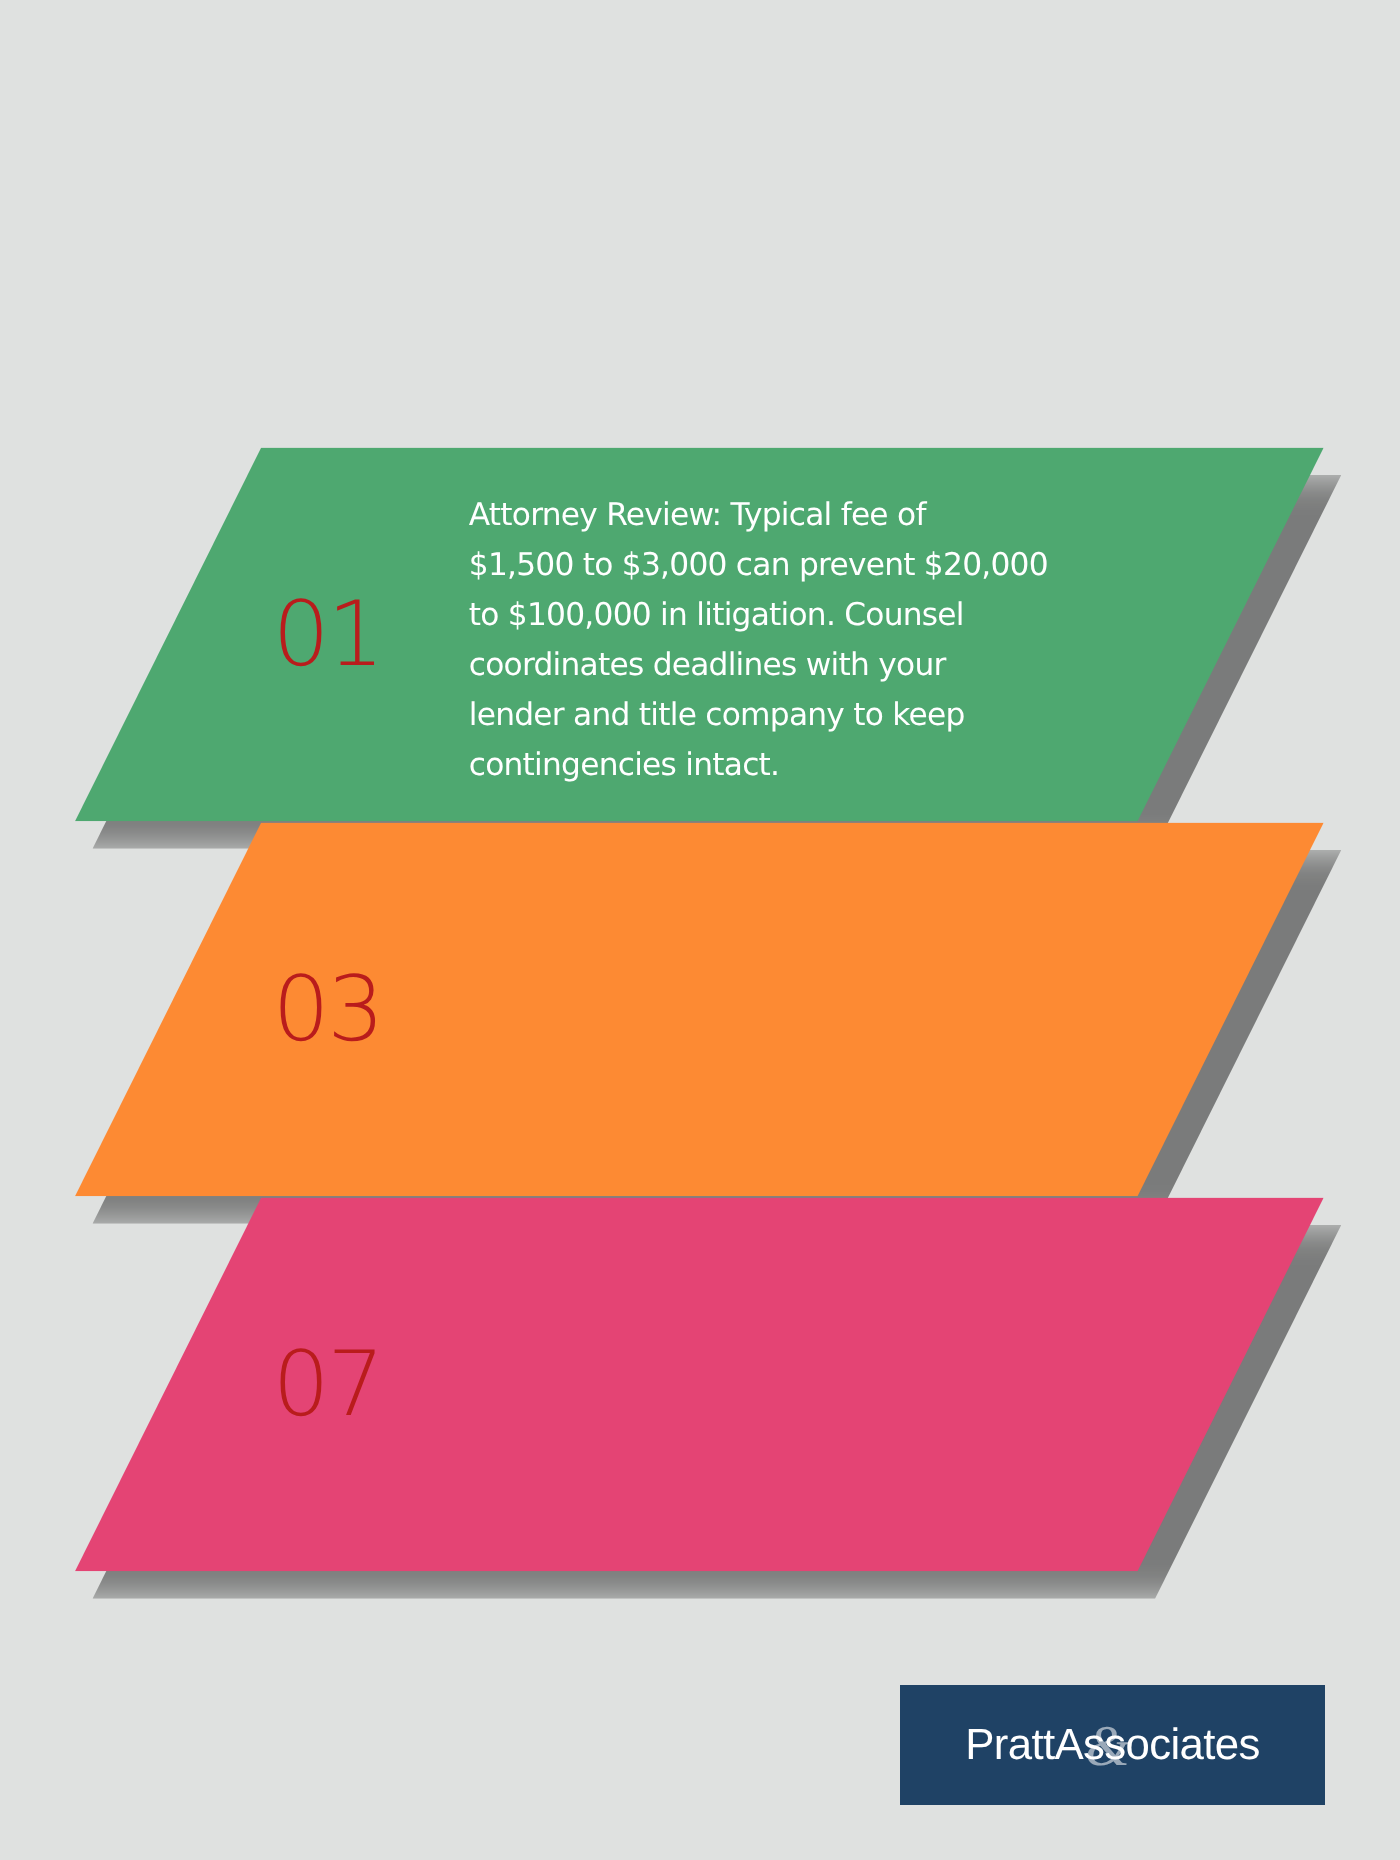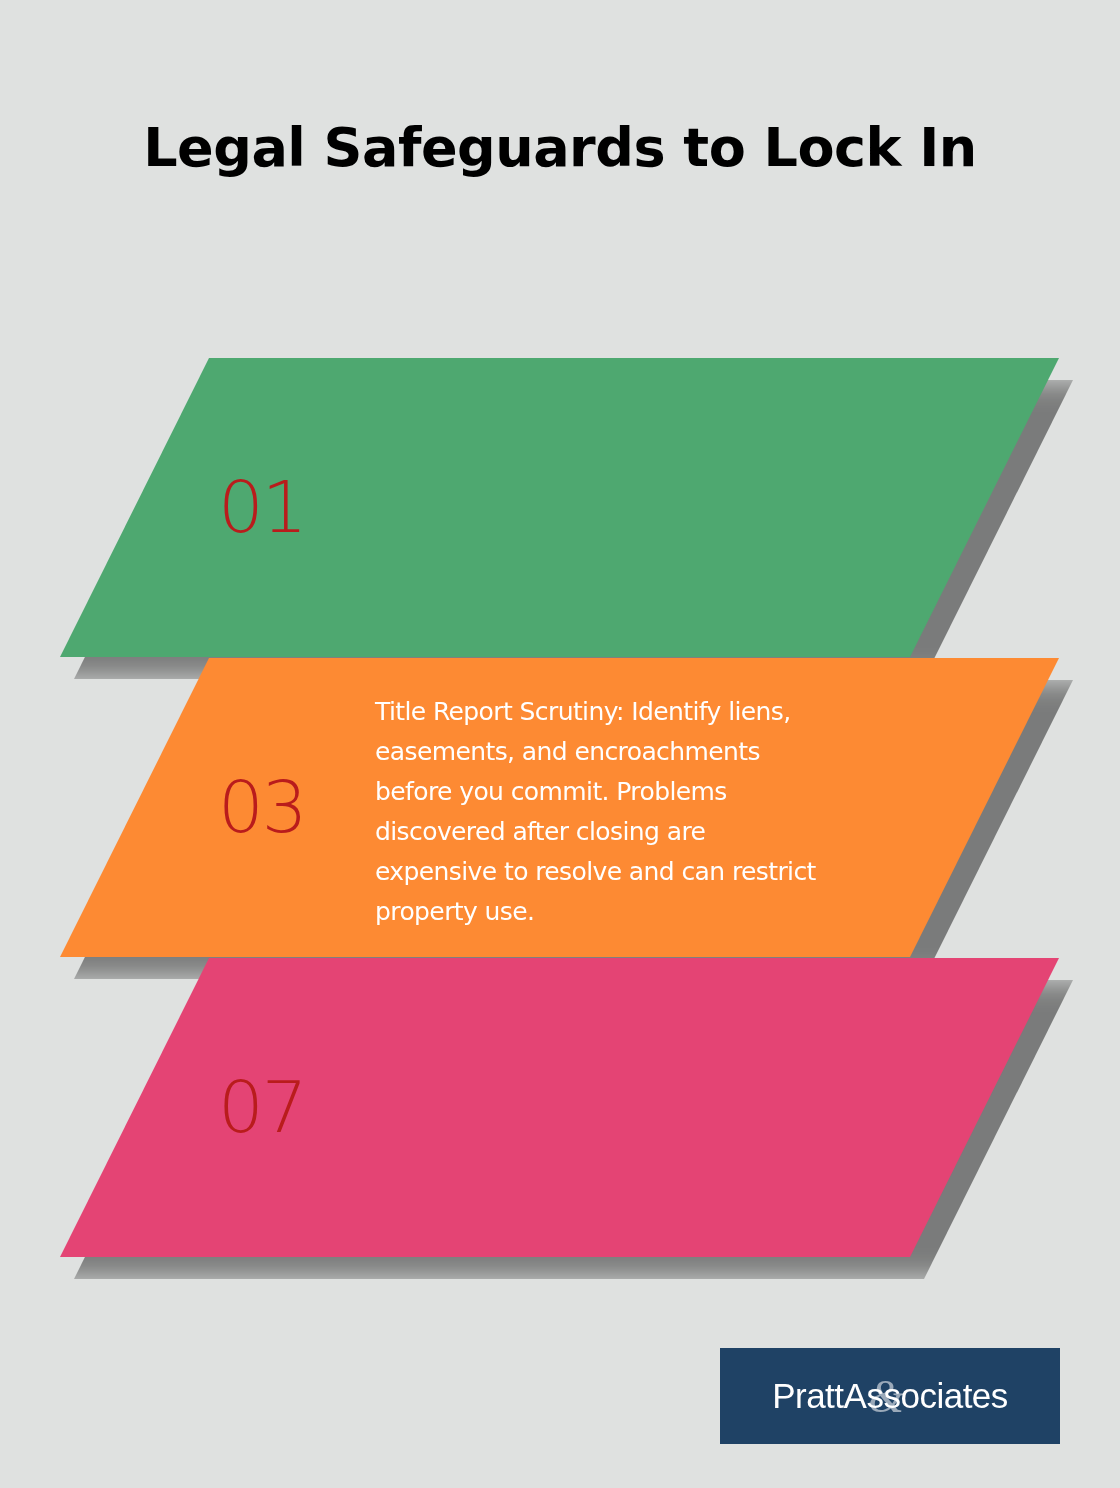--- a/index.html
+++ b/index.html
@@ -103,39 +103,39 @@
       font-family: "Liberation Serif", "DejaVu Serif", serif;
       font-style: italic;
       font-size: 46px;
       color: rgba(255,255,255,0.55);
     }
   </style>
 </head>
 <body>
 
 <h1 class="title">
-  <span>Legal Safeguards to Lock In</span><br>
+  <br>
 </h1>
 
 <div class="panel" style="top:358px;">
   <div class="shadow"></div>
   <div class="shape" style="background:#4ea870;"></div>
   <div class="num">01</div>
+  <div class="text">Attorney Review: Typical fee of
+$1,500 to $3,000 can prevent $20,000
+to $100,000 in litigation. Counsel
+coordinates deadlines with your
+lender and title company to keep
+contingencies intact.</div>
 </div>
 
 <div class="panel" style="top:658px;">
   <div class="shadow"></div>
   <div class="shape" style="background:#fd8a33;"></div>
   <div class="num">03</div>
-  <div class="text">Title Report Scrutiny: Identify liens,
-easements, and encroachments
-before you commit. Problems
-discovered after closing are
-expensive to resolve and can restrict
-property use.</div>
 </div>
 
 <div class="panel" style="top:958px;">
   <div class="shadow"></div>
   <div class="shape" style="background:#e44474;"></div>
   <div class="num">07</div>
 </div>
 
 <div class="logo">
   <div class="logo-text">

